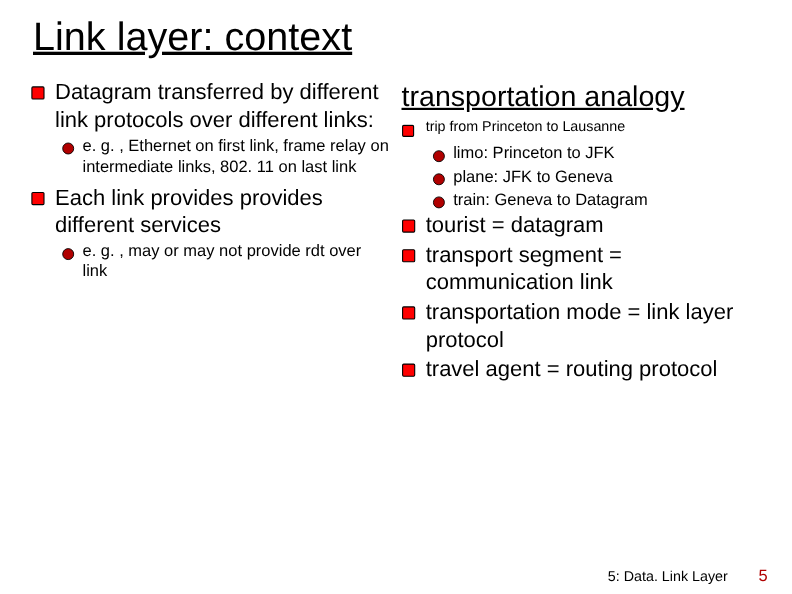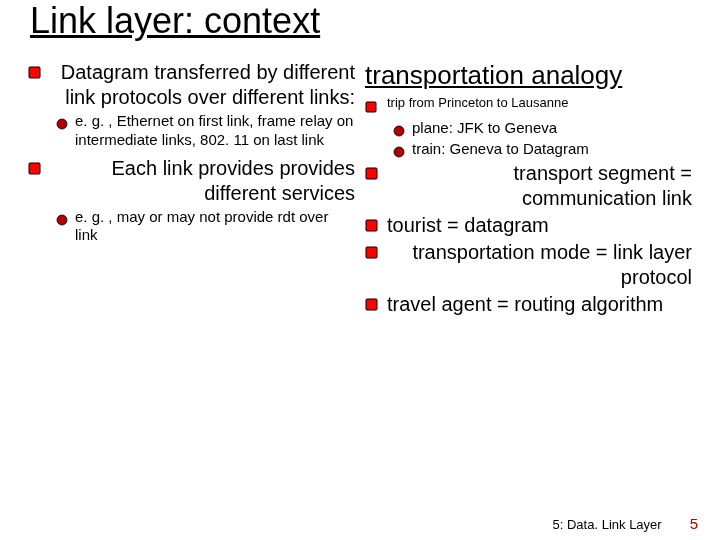--- a/index.html
+++ b/index.html
@@ -5,21 +5,21 @@
   * { margin: 0; padding: 0; box-sizing: border-box; }
   body {
     width: 720px;
     height: 540px;
     background: #ffffff;
     font-family: Georgia, 'Times New Roman', serif;
     color: #000;
     position: relative;
     overflow: hidden;
   }
-  .slide { padding: 0 28px 0 28px; }
+  .slide { padding: 12px 28px 0 28px; }
   .title {
     font-family: 'Comic Sans MS', cursive, sans-serif;
     font-size: 36px;
     font-weight: normal;
     text-decoration: underline;
     margin-bottom: 18px;
     margin-left: 2px;
   }
   .cols { display: flex; gap: 10px; }
   .col-left { width: 50%; }
@@ -40,21 +40,20 @@
     height: 16px;
     margin-top: 6px;
     margin-right: 6px;
     position: relative;
   }
   .bullet svg { display: block; }
   .item-l1 .txt {
     font-family: 'Comic Sans MS', cursive, sans-serif;
     font-size: 20px;
     line-height: 1.25;
-    text-align: right;
   }
   .item-l1.small .txt {
     font-size: 13px;
     line-height: 1.25;
   }
   .item-l2 {
     display: flex;
     align-items: flex-start;
     margin-left: 28px;
     margin-bottom: 2px;
@@ -140,65 +139,73 @@
             </svg>
         </span>
         <span class="txt">trip from Princeton to Lausanne</span>
       </div>
       <div class="item-l2">
         <span class="bullet2">
           <svg width="12" height="12">
               <circle cx="6" cy="6" r="5" fill="#b00000" stroke="#000" stroke-width="0.8"></circle>
             </svg>
         </span>
+        <span class="txt2">limo: Princeton to JFK</span>
+      </div>
+      <div class="item-l2">
+        <span class="bullet2">
+          <svg width="12" height="12">
+              <circle cx="6" cy="6" r="5" fill="#b00000" stroke="#000" stroke-width="0.8"></circle>
+            </svg>
+        </span>
         <span class="txt2">plane: JFK to Geneva</span>
       </div>
       <div class="item-l2">
         <span class="bullet2">
           <svg width="12" height="12">
               <circle cx="6" cy="6" r="5" fill="#b00000" stroke="#000" stroke-width="0.8"></circle>
             </svg>
         </span>
         <span class="txt2">train: Geneva to Datagram</span>
       </div>
 
       <div class="item-l1">
         <span class="bullet">
           <svg width="14" height="14">
               <rect x="1" y="1" width="11" height="11" fill="#ff0000" stroke="#000" stroke-width="1" rx="1"></rect>
             </svg>
         </span>
+        <span class="txt">tourist = datagram</span>
+      </div>
+
+      <div class="item-l1">
+        <span class="bullet">
+          <svg width="14" height="14">
+              <rect x="1" y="1" width="11" height="11" fill="#ff0000" stroke="#000" stroke-width="1" rx="1"></rect>
+            </svg>
+        </span>
         <span class="txt">transport segment = communication link</span>
       </div>
 
       <div class="item-l1">
         <span class="bullet">
           <svg width="14" height="14">
               <rect x="1" y="1" width="11" height="11" fill="#ff0000" stroke="#000" stroke-width="1" rx="1"></rect>
             </svg>
         </span>
-        <span class="txt">tourist = datagram</span>
-      </div>
-
-      <div class="item-l1">
-        <span class="bullet">
-          <svg width="14" height="14">
-              <rect x="1" y="1" width="11" height="11" fill="#ff0000" stroke="#000" stroke-width="1" rx="1"></rect>
-            </svg>
-        </span>
         <span class="txt">transportation mode = link layer protocol</span>
       </div>
 
       <div class="item-l1">
         <span class="bullet">
           <svg width="14" height="14">
               <rect x="1" y="1" width="11" height="11" fill="#ff0000" stroke="#000" stroke-width="1" rx="1"></rect>
             </svg>
         </span>
-        <span class="txt">travel agent = routing algorithm</span>
+        <span class="txt">travel agent = routing protocol</span>
       </div>
 
     </div>
 
   </div>
 </div>
 
 <div class="footer">
   <span class="chap">5: Data. Link Layer</span>
   <span class="pg">5</span>

